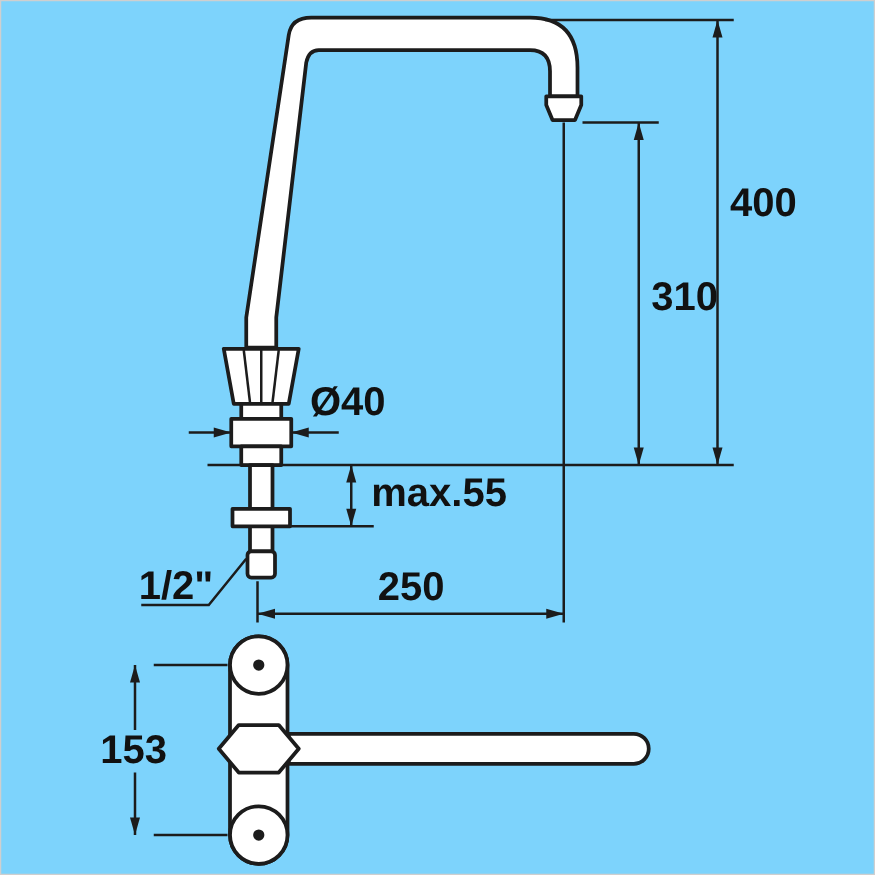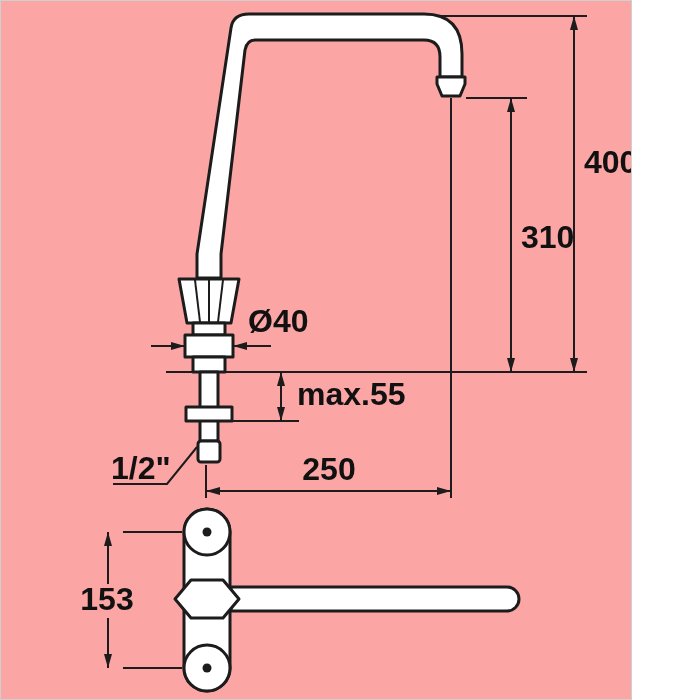--- a/index.html
+++ b/index.html
@@ -1,18 +1,18 @@
 <!DOCTYPE html>
 <html><head>
 <meta charset="utf-8">
 <style>
   html,body{margin:0;padding:0;background:#ffffff;}
   body{width:700px;height:700px;font-family:"Liberation Sans",sans-serif;}
-  .canvas{position:relative;width:632px;height:700px;box-sizing:border-box;
-          border:1px solid #cfcfcf;background:#fca5a5;overflow:hidden;}
+  .canvas{position:relative;width:700px;height:700px;box-sizing:border-box;
+          border:1px solid #cfcfcf;background:#7dd3fc;overflow:hidden;}
   svg{display:block;}
   .outline{fill:#ffffff;stroke:#1c1c1c;stroke-width:3;stroke-linejoin:round;}
   .thin{stroke:#1c1c1c;stroke-width:2;fill:none;stroke-linecap:butt;}
   .facet{stroke:#1c1c1c;stroke-width:2;fill:none;}
   .arrow{fill:#1c1c1c;stroke:none;}
   .dot{fill:#1c1c1c;stroke:none;}
   .dim-label{font-family:"Liberation Sans",sans-serif;font-weight:bold;
              font-size:32px;fill:#111111;}
 </style>
 </head>

